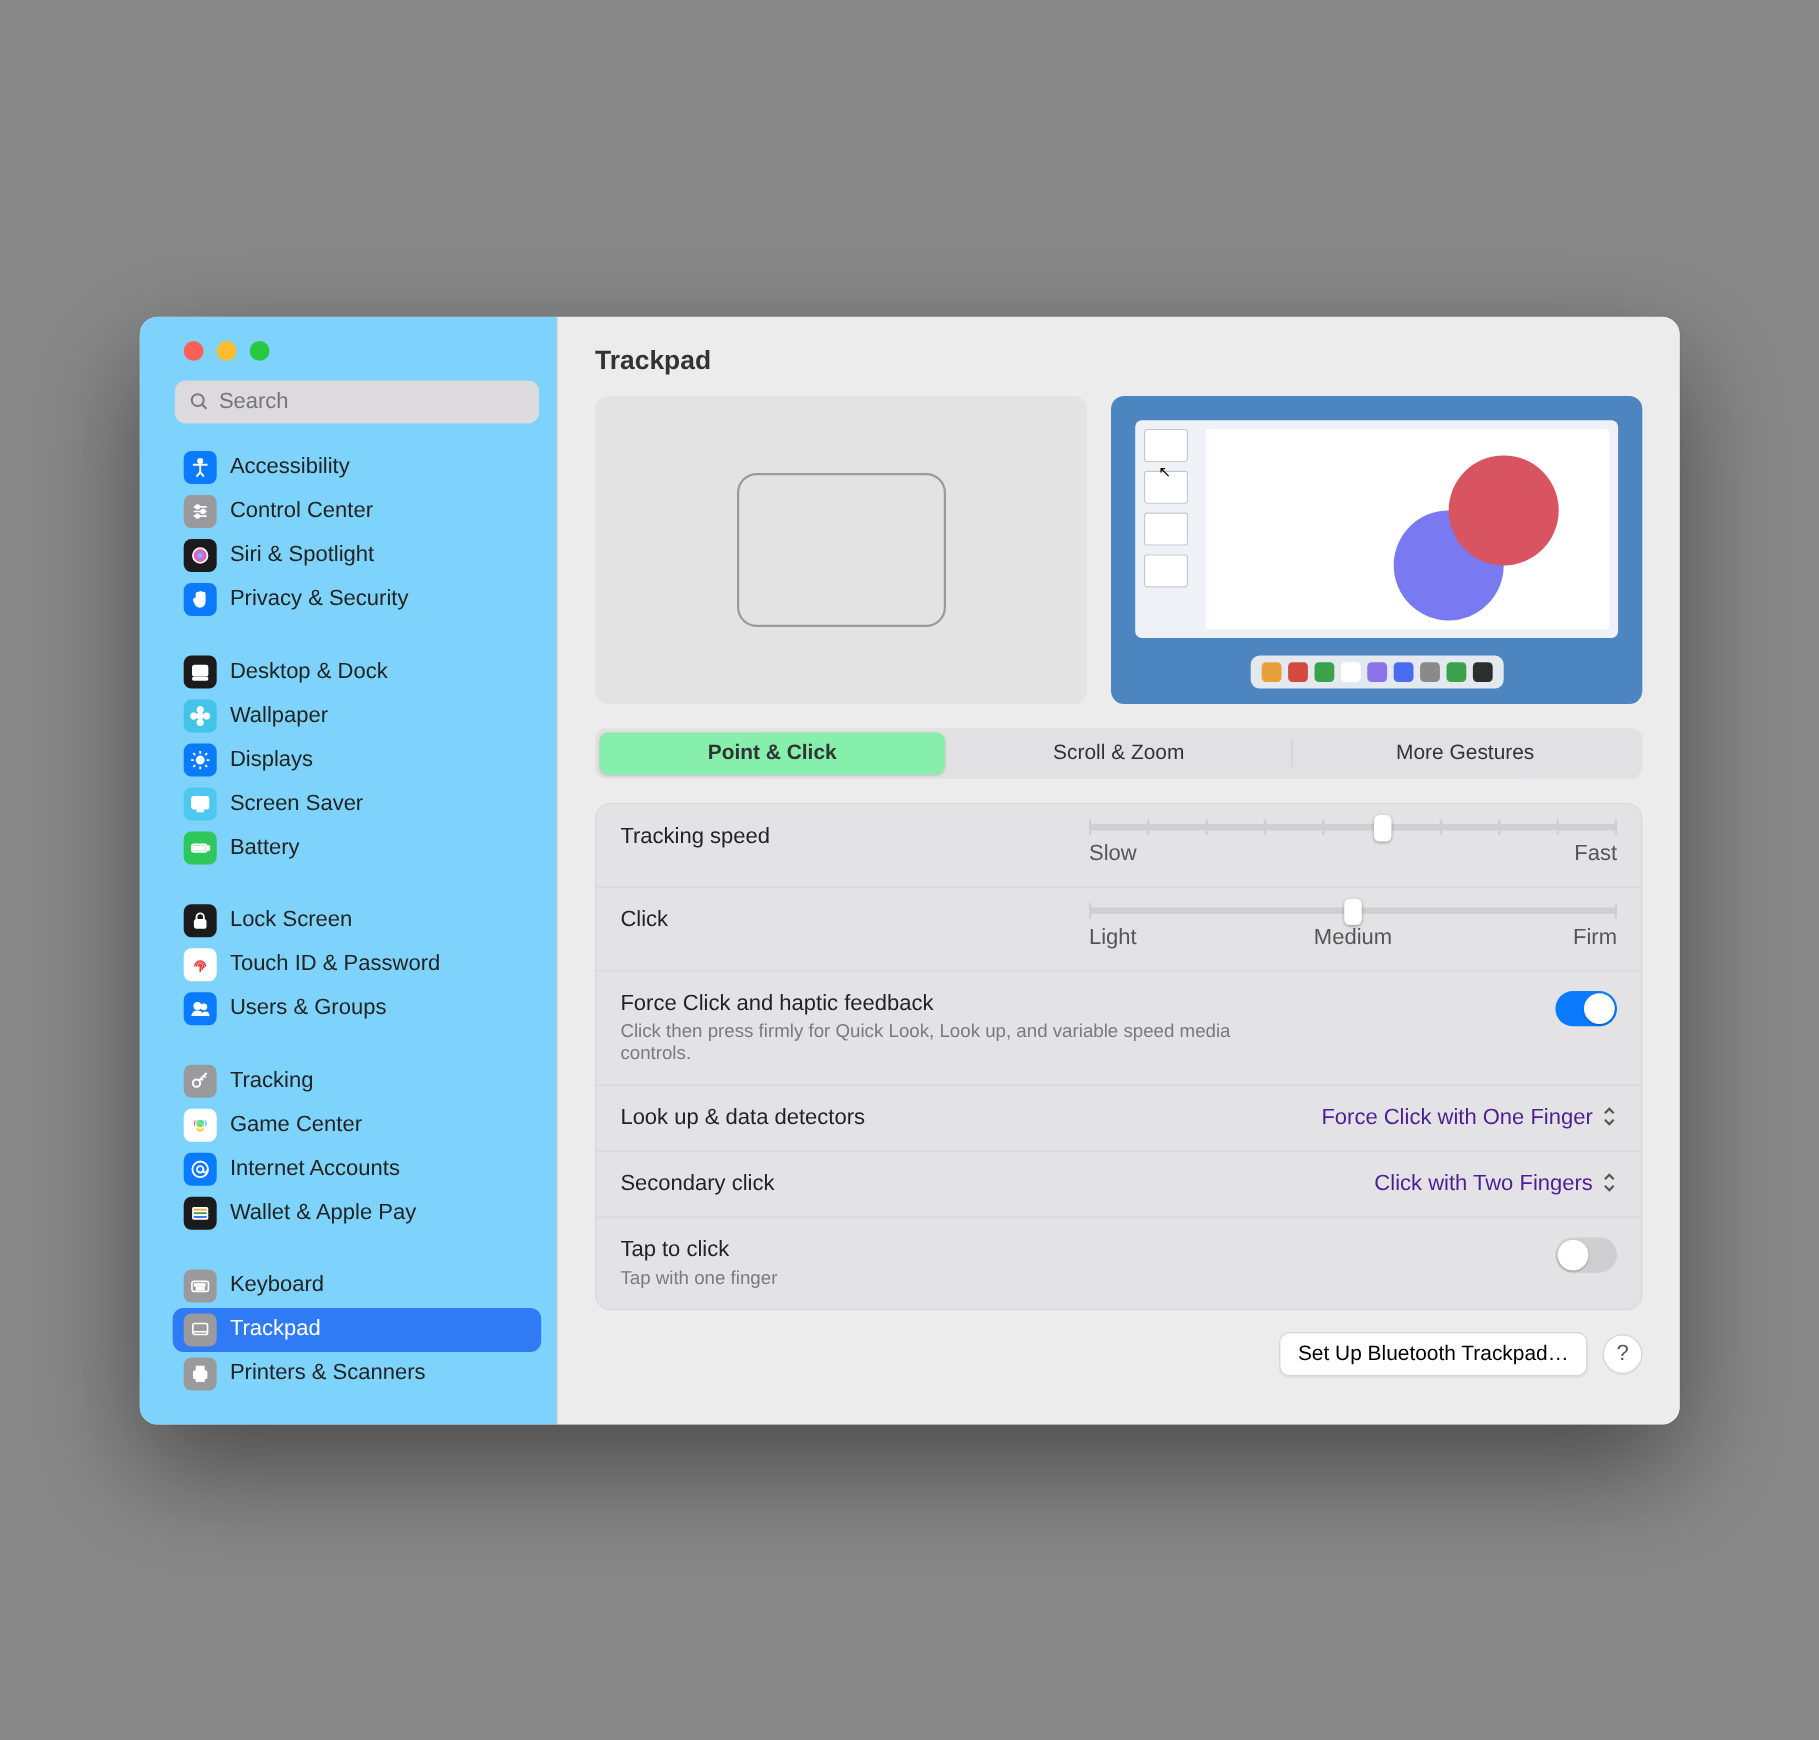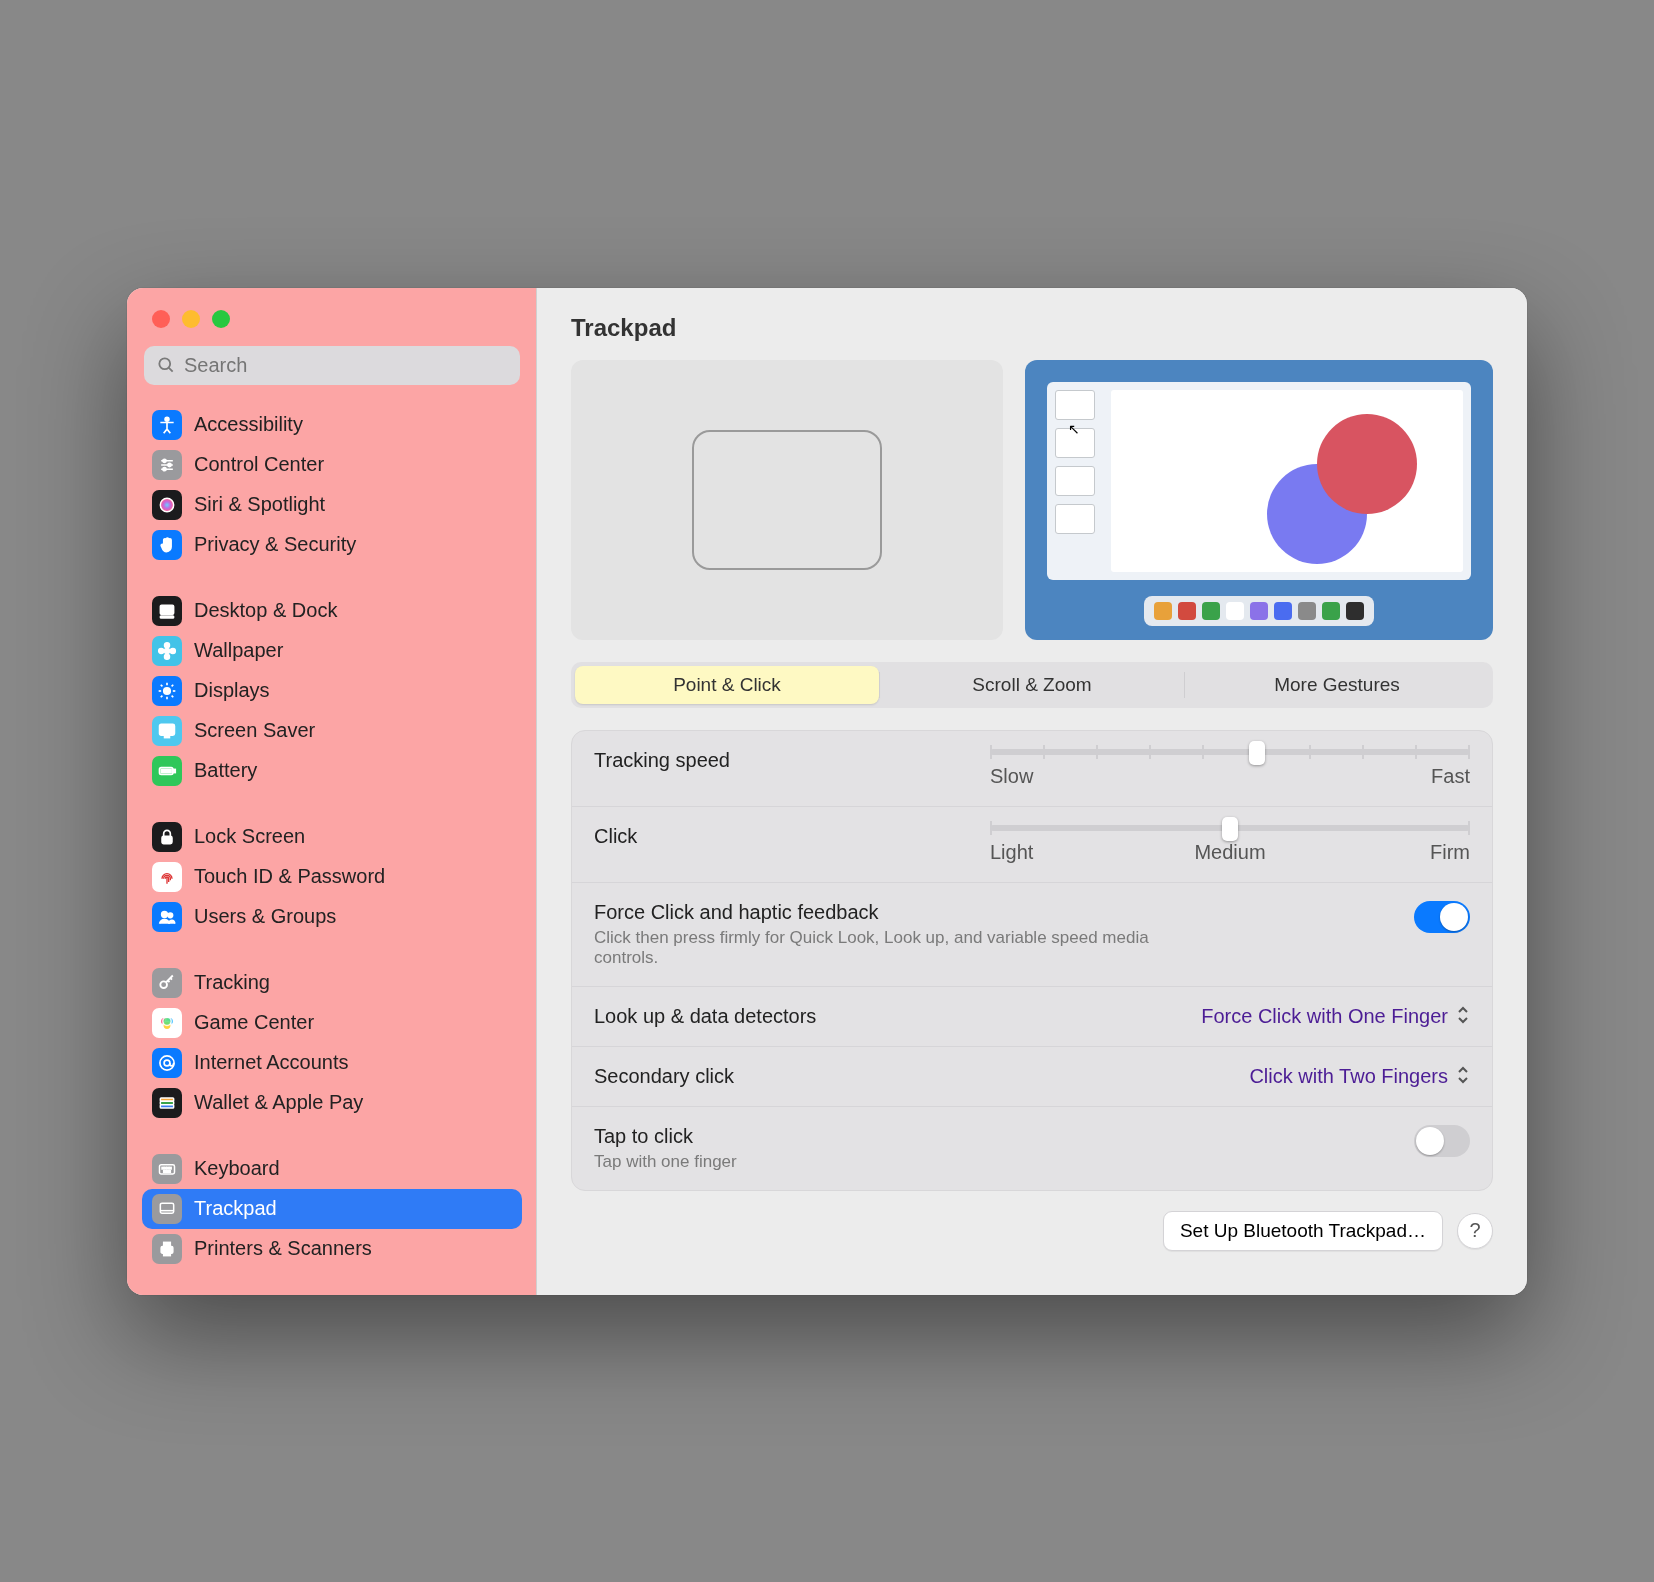--- a/index.html
+++ b/index.html
@@ -15,24 +15,24 @@
   .window {
     width: 1400px;
     background: #ececec;
     border-radius: 16px;
     overflow: hidden;
     display: flex;
     box-shadow: 0 40px 100px rgba(0,0,0,.45), 0 0 0 1px rgba(0,0,0,.05);
   }
   
   .sidebar {
-    width: 410px;
-    background: #fca5a5;
+    width: 380px;
+    background: #7dd3fc;
     border-right: 1px solid #d0d0d0;
-    padding: 14px 0 20px 1px;
+    padding: 14px 0 20px 16px;
   }
   .traffic-lights {
     display: flex;
     gap: 12px;
     padding: 8px 20px 18px 24px;
   }
   .traffic-lights span {
     width: 18px; height: 18px; border-radius: 50%;
     display: inline-block;
   }
@@ -106,21 +106,21 @@
 
   
   .tabs {
     display:flex; background:#e1e0e2; border-radius:10px;
     padding:4px; margin-bottom:22px;
   }
   .tab {
     flex:1; text-align:center; padding:8px 6px;
     font-size:19px; color:#333; border-radius:8px;
   }
-  .tab.active { background:#fef9c3; box-shadow:0 1px 2px rgba(0,0,0,.12); font-weight:400; }
+  .tab.active { background:#86efac; box-shadow:0 1px 2px rgba(0,0,0,.12); font-weight:700; }
   .tab-sep { width:1px; background:#cfced1; margin:6px 0; }
 
   
   .panel {
     background:#e3e2e4; border-radius:14px; padding:0;
     border:1px solid #d8d7d9;
   }
   .row {
     padding:18px 22px; border-bottom:1px solid #d6d5d8;
   }

